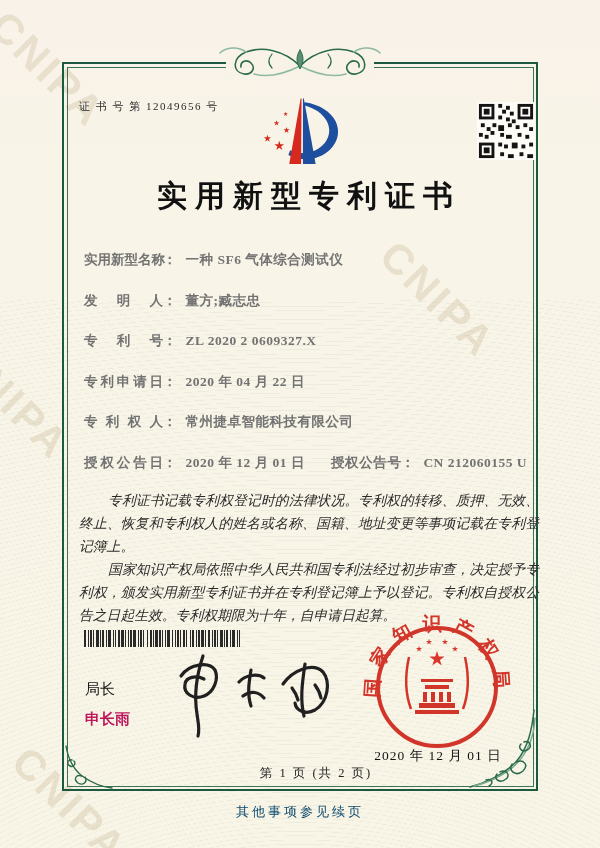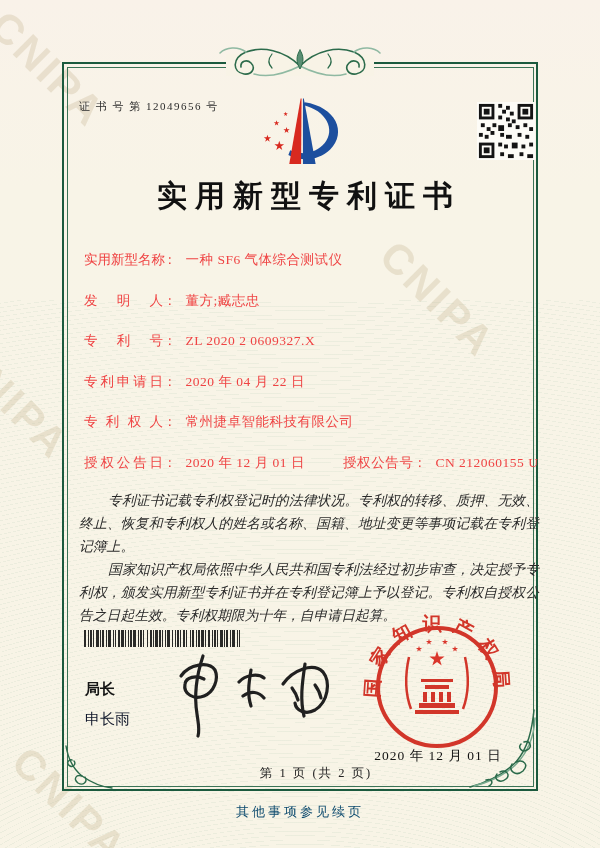--- a/index.html
+++ b/index.html
@@ -31,37 +31,37 @@
   .orn{position:absolute;pointer-events:none;}
   
   .cert-no{position:absolute;left:79px;top:99px;font-size:11px;letter-spacing:1.5px;color:#2b2b2b;}
   .logo{position:absolute;left:252px;top:90px;}
   .qr{position:absolute;left:477px;top:102px;}
   .title{
     position:absolute;left:0;right:0;top:176px;text-align:center;
     font-size:30px;font-weight:bold;letter-spacing:8px;color:#111;margin-left:18px;
   }
   
-  .fields{position:absolute;left:84px;top:251px;right:64px;font-size:13.5px;color:#ef4444;}
+  .fields{position:absolute;left:84px;top:251px;right:64px;font-size:13.5px;color:#737373;font-weight:bold;}
   .frow{margin-bottom:22.5px;white-space:nowrap;}
   .flabel{display:inline-block;width:79px;text-align:justify;text-align-last:justify;vertical-align:bottom;}
   .fcolon{display:inline-block;}
   .fvalue{margin-left:9px;letter-spacing:.5px;}
-  .fpair2{margin-left:38px;}
+  .fpair2{margin-left:26px;}
   
   .paras{
     position:absolute;left:79px;right:61px;top:489px;
     font-size:13.8px;line-height:23px;text-align:justify;color:#2a2a2a;font-style:italic;
   }
   .paras p{margin:0;text-indent:2.1em;}
   
   .barcode{position:absolute;left:84px;top:630px;}
   
-  .sig-title{position:absolute;left:85px;top:680px;font-family:"Liberation Sans",sans-serif;font-weight:bold;font-size:15px;color:#161616;}
-  .sig-name{position:absolute;left:85px;top:710px;font-family:"Liberation Sans",sans-serif;font-weight:normal;font-size:15px;color:#0f172a;}
+  .sig-title{position:absolute;left:85px;top:680px;font-family:"Liberation Sans",sans-serif;font-weight:normal;font-size:15px;color:#161616;}
+  .sig-name{position:absolute;left:85px;top:710px;font-family:"Liberation Sans",sans-serif;font-weight:bold;font-size:15px;color:#be185d;}
   .handsig{position:absolute;left:165px;top:648px;}
   
   .seal{position:absolute;left:363px;top:613px;opacity:.93;}
   .seal-date{position:absolute;left:368px;top:747px;width:140px;text-align:center;font-size:13.5px;color:#131313;letter-spacing:1px;}
   
   .page-info{position:absolute;left:0;right:0;top:765px;text-align:center;font-size:12.5px;letter-spacing:2px;color:#222;margin-left:32px;}
   .cont-note{position:absolute;left:0;right:0;top:803px;text-align:center;font-size:13px;letter-spacing:3px;color:#0c4a6e;}
 </style>
 </head>
 <body>

